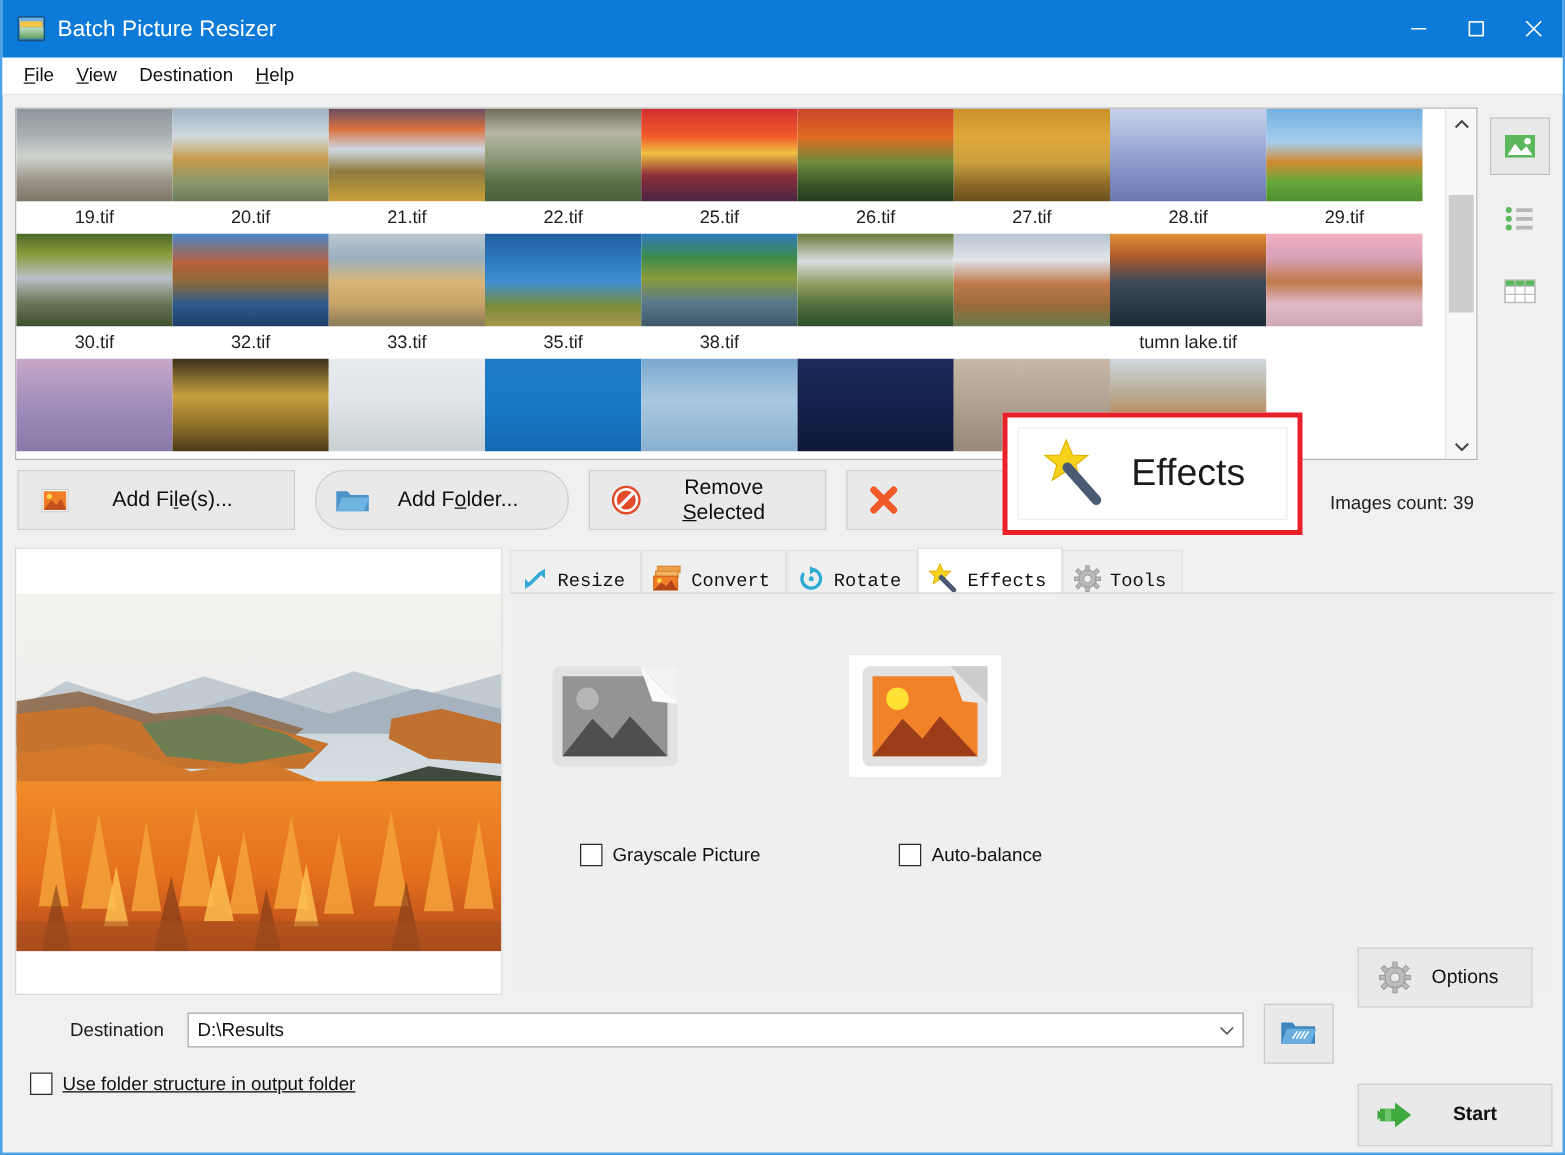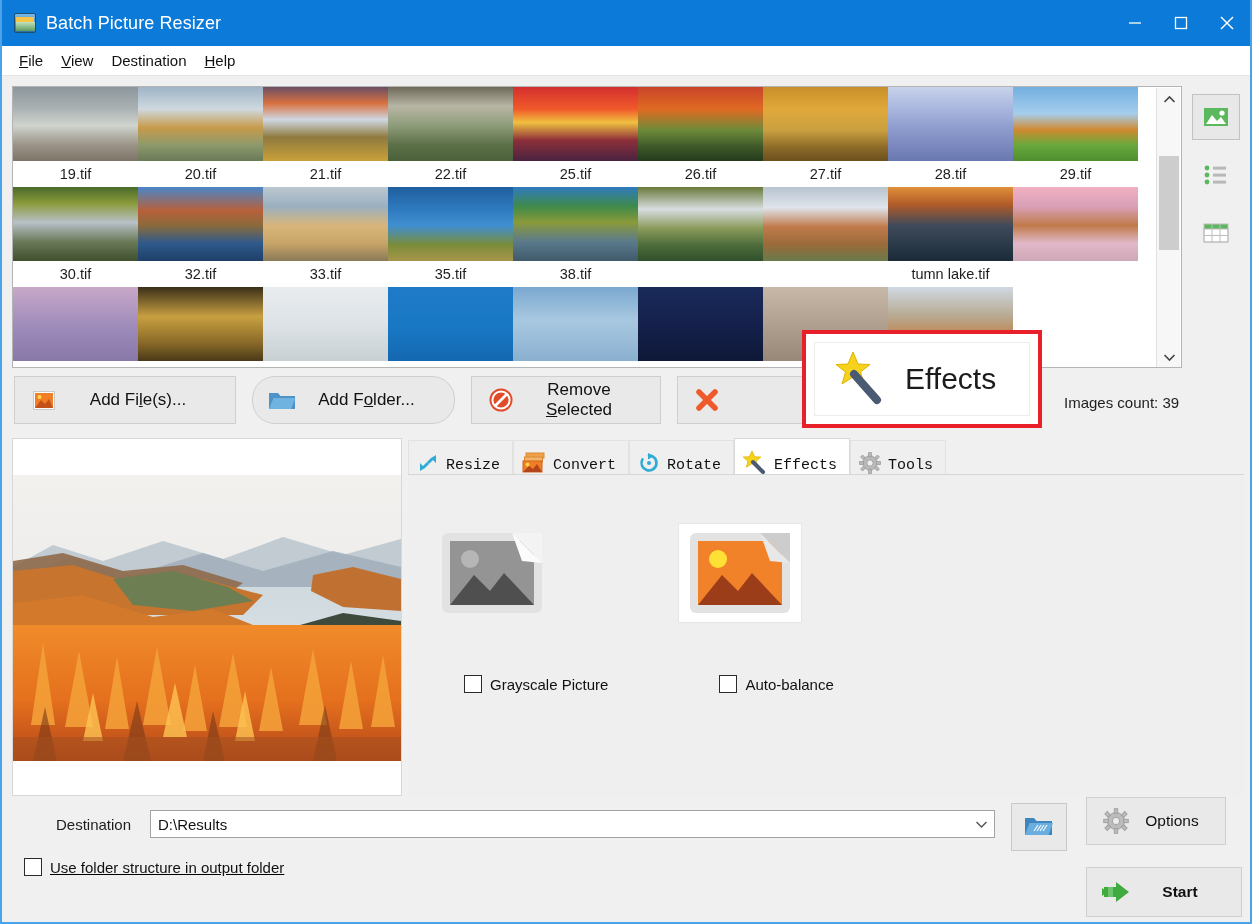--- a/index.html
+++ b/index.html
@@ -102,21 +102,21 @@
   .dest-label { position:absolute; left:54px; top:816px; font-size:15px; color:#1d1d1d; }
   .dest-combo { position:absolute; left:148px; top:810px; width:845px; height:28px; background:#fff;
                 border:1px solid #a3a3a3; display:flex; align-items:center; }
   .dest-value { font-size:15px; color:#111; padding-left:7px; flex:1; }
   .dest-arrow { width:26px; display:flex; align-items:center; justify-content:center; }
 
   .usefolder { position:absolute; left:22px; top:858px; display:flex; align-items:center;text-decoration:underline; }
 
   .browse-btn { position:absolute; left:1009px; top:803px; width:56px; height:48px; background:#e9e9e9;
                 border:1px solid #c9c9c9; display:flex; align-items:center; justify-content:center; }
-  .options-btn { position:absolute; left:1084px; top:797px; width:140px; height:48px; background:#e9e9e9;
+  .options-btn { position:absolute; left:1084px; top:758px; width:140px; height:48px; background:#e9e9e9;
                  border:1px solid #cfcfcf; display:flex; align-items:center; }
   .start-btn { position:absolute; left:1084px; top:867px; width:156px; height:50px; background:#e9e9e9;
                border:1px solid #cfcfcf; display:flex; align-items:center; }
   .bbtn-ic { width:46px; display:flex; justify-content:center; align-items:center; margin-left:6px; }
   .bbtn-lb { flex:1; text-align:center; font-size:15.5px; color:#111; padding-right:20px; }
   .bbtn-lb.bold { font-weight:bold; }
 </style>
 </head>
 <body>
 

